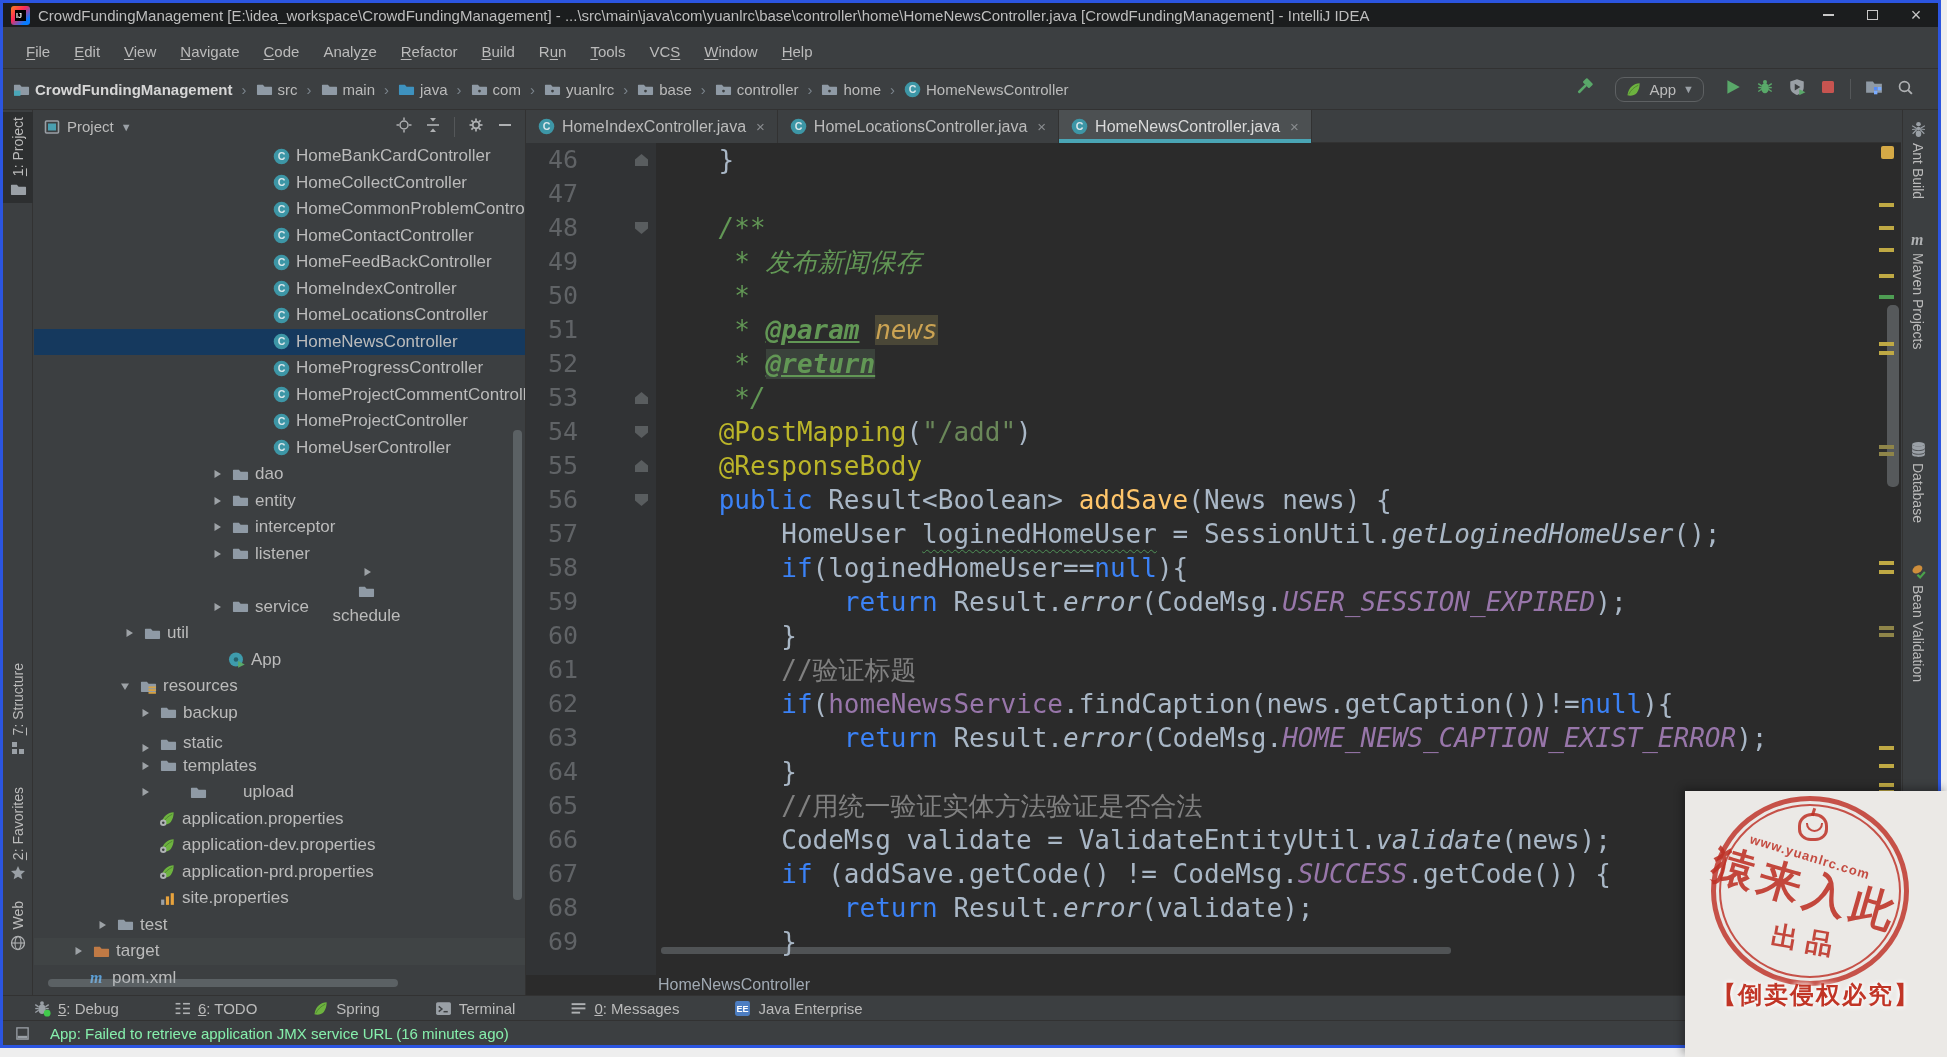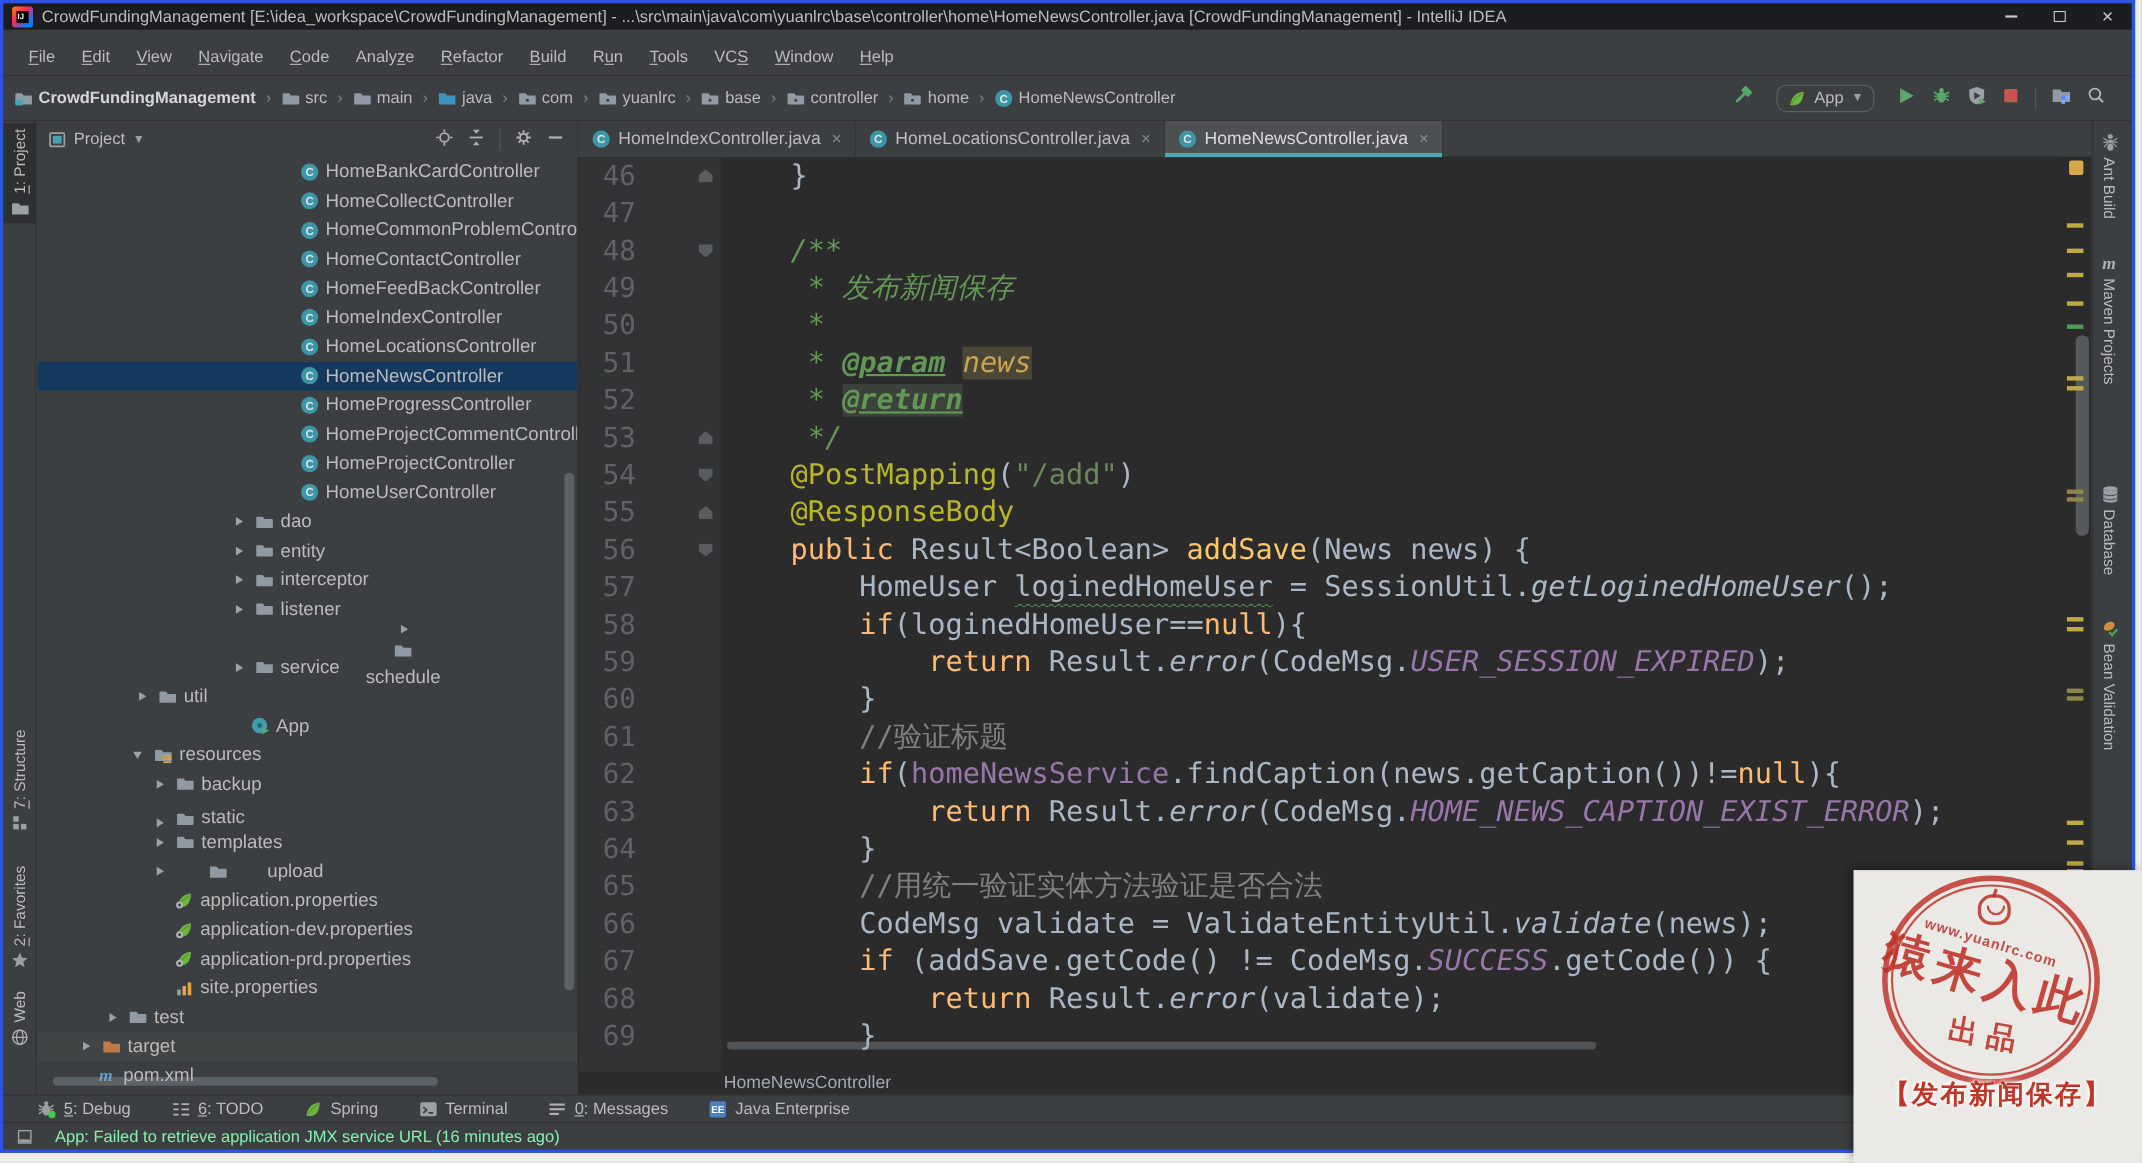--- a/index.html
+++ b/index.html
@@ -71,21 +71,21 @@
   #codepane{position:absolute;left:0;top:33px;right:0;height:832px;background:#2b2b2b;overflow:hidden;}
   #codepane::before{content:'';position:absolute;left:0;top:0;bottom:0;width:130px;background:#313335;}
   .cl{position:relative;height:34px;display:flex;font:26px/34px "DejaVu Sans Mono",monospace;white-space:pre;}
   .gut{width:130px;flex:none;display:flex;align-items:center;position:relative;}
   .ln{width:52px;text-align:right;color:#606366;font-size:25px;flex:none;}
   .fold{width:13px;height:12px;margin-left:57px;background:#595d5f;flex:none;}
   .fold.start{clip-path:polygon(0 0,100% 0,100% 55%,50% 100%,0 55%);}
   .fold.end{clip-path:polygon(50% 0,100% 45%,100% 100%,0 100%,0 45%);}
   .src{color:#a9b7c6;}
   .tk-d{color:#a9b7c6;}
-  .tk-k{color:#fdba74;}
+  .tk-k{color:#3b82f6;}
   .tk-a{color:#bbb529;}
   .tk-s{color:#6a8759;}
   .tk-c{color:#629755;font-style:italic;}
   .tk-t{color:#629755;font-style:italic;font-weight:bold;text-decoration:underline;}
   .tk-g{color:#808080;}
   .tk-p{color:#9876aa;font-style:italic;}
   .tk-f{color:#9876aa;}
   .tk-m{color:#ffc66b;}
   .tk-i{color:#a9b7c6;font-style:italic;}
   .tk-h{color:#cba353;background:#4a4737;font-style:italic;}
@@ -97,21 +97,21 @@
     font-size:16px;display:flex;align-items:center;padding-left:132px;}
   
   #markerbar{position:absolute;right:0;top:33px;width:30px;height:832px;background:#2b2b2b;}
   #mk-indicator{position:absolute;left:10px;top:3px;width:13px;height:13px;background:#d5a946;border-radius:2px;}
   .mark{position:absolute;left:8px;width:15px;height:4px;}
   #ed-vthumb{position:absolute;left:16px;top:162px;width:12px;height:182px;background:rgba(166,174,181,.35);border-radius:5px;}
   
   #rstrip{position:absolute;right:0;top:0;width:36px;height:100%;background:#3c3f41;border-left:1px solid #323232;}
   
   #bottombar{position:absolute;left:0;top:992px;right:0;height:25px;background:#3c3f41;border-top:1px solid #323232;
-    display:flex;align-items:center;padding-left:30px;gap:37px;}
+    display:flex;align-items:center;padding-left:30px;gap:55px;}
   .bbar-item{display:flex;align-items:center;gap:7px;color:#bbbbbb;font-size:15px;}
   
   #statusbar{position:absolute;left:0;top:1017px;right:0;height:25px;background:#3c3f41;display:flex;
     align-items:center;gap:20px;padding-left:12px;color:#86efac;font-size:15px;border-top:1px solid #323232;}
   
   #watermark{position:absolute;right:0;bottom:0;width:262px;height:266px;background:#ebe9e6;z-index:60;
     box-shadow:-3px -3px 8px rgba(0,0,0,.30);}
   #wm-ring{position:absolute;left:26px;top:5px;width:198px;height:190px;border:5px solid rgba(189,48,36,.82);border-radius:50%;}
   #wm-ring::before{content:'';position:absolute;inset:3px;border:2px solid rgba(189,48,36,.82);border-radius:50%;}
   #wm-apple{position:absolute;left:113px;top:22px;width:30px;height:28px;border:3px solid rgba(189,48,36,.85);
@@ -1019,14 +1019,14 @@
     <span>App: Failed to retrieve application JMX service URL (16 minutes ago)</span>
   </div>
 </div>
 
 <div id="watermark">
   <div id="wm-ring"></div>
   <div id="wm-apple"></div>
   <div id="wm-site">www.yuanlrc.com</div>
   <div id="wm-main">猿来入此</div>
   <div id="wm-sub">出品</div>
-  <div id="wm-banner">【发布新闻保存】</div>
+  <div id="wm-banner">【倒卖侵权必究】</div>
 </div>
 
 </body></html>

